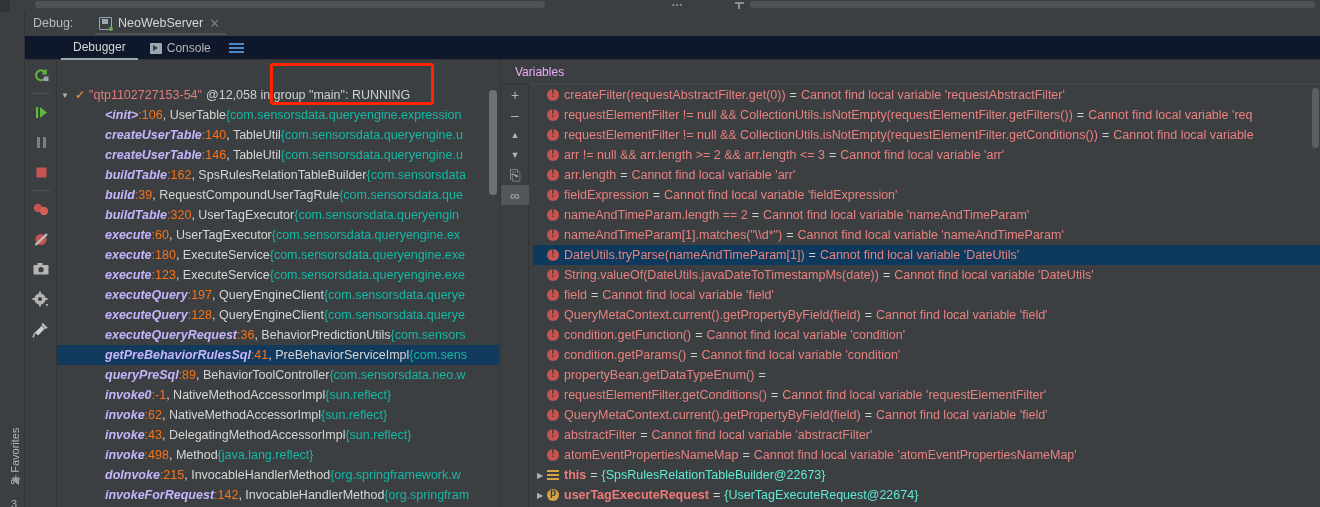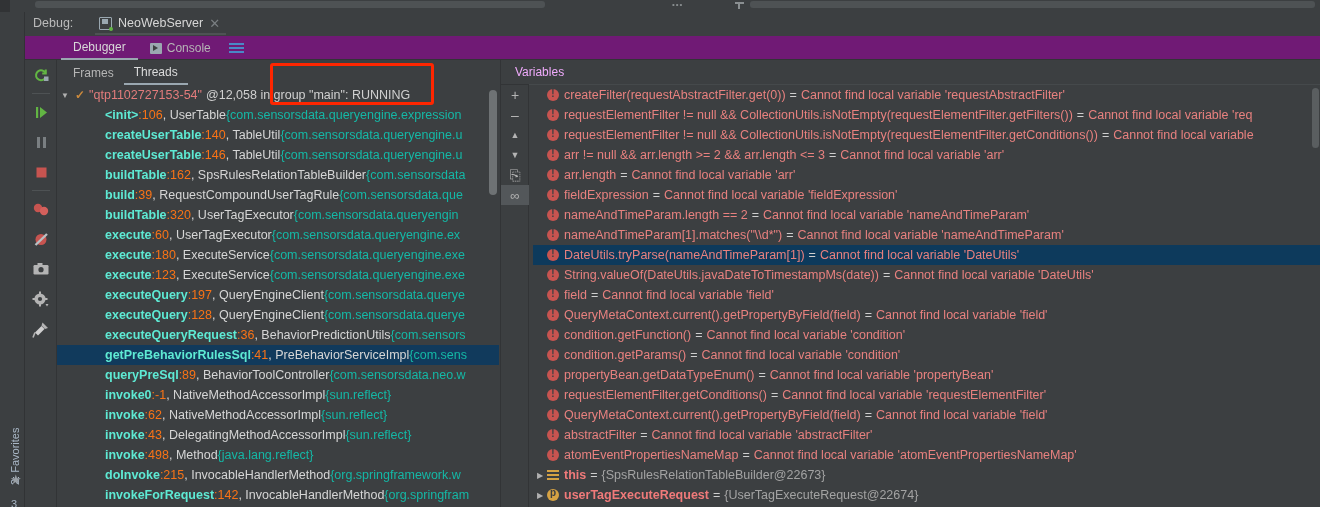--- a/index.html
+++ b/index.html
@@ -42,21 +42,21 @@
     padding:0 6px 0 4px; border-bottom:2px solid #4e5254;
   }
   .run-tab .ic { width:13px; height:13px; position:relative; }
   .run-tab .ic .frame { position:absolute; inset:0; border:1.5px solid #9aa7b0; border-radius:1px;}
   .run-tab .ic .inner { position:absolute; left:3px; top:2.5px; width:6px; height:5px; background:#9aa7b0;}
   .run-tab .ic .dot { position:absolute; right:-1px; bottom:-1px; width:4px; height:4px; border-radius:50%; background:#62b543;}
   .run-tab .name { color:#d6d6d6; font-size:12.5px; }
   .run-tab .close { color:#7a7f82; font-size:13px; cursor:pointer; }
 
   
-  .dbg-toolbar { position:absolute; left:25px; top:36px; width:1295px; height:24px; background:#701a75; border-bottom:1px solid #323436; }
+  .dbg-toolbar { position:absolute; left:25px; top:36px; width:1295px; height:24px; background:#0f172a; border-bottom:1px solid #323436; }
   .tabs { position:absolute; left:36px; top:0; height:24px; display:flex; align-items:center; }
   .tab {
     height:24px; display:flex; align-items:center; gap:5px;
     padding:0 12px; color:#b6b6b6; font-size:12px; cursor:pointer;
   }
   .tab.active { color:#d8d8d8; border-bottom:2px solid #9aa7b0; }
   .tab .con-ic { width:12px; height:11px; background:#9aa7b0; position:relative; border-radius:1px; }
   .tab .con-ic::after { content:""; position:absolute; left:3px; top:2.5px;
       border-left:5px solid #3c3f41; border-top:3px solid transparent; border-bottom:3px solid transparent;}
   .layout-ic { margin-left:6px; width:15px; height:12px; position:relative; cursor:pointer;}
@@ -100,21 +100,21 @@
     height:20px; display:flex; align-items:center; white-space:nowrap;
     font-size:12.5px; padding-left:6px; overflow:hidden;
   }
   .frow.thread { padding-left:4px; gap:4px; }
   .frow .tri { width:10px; color:#b0b0b0; font-size:8px; }
   .frow .check { color:#cc8a3c; font-size:12px; font-weight:bold;}
   .frow .thname { color:#e37c7c; }
   .frow .threst { color:#d0d0d0; }
   .frow.stack { padding-left:48px; }
   .frow.stack.sel { background:#113a5c; }
-  .fm { color:#5eead4; font-weight:bold; }
+  .fm { color:#c4b5fd; font-weight:bold;font-style:italic; }
   .fl { color:#f97316; }
   .fc { color:#d6d6d6; }
   .fp { color:#14b8a6; }
   .frames-scroll { position:absolute; right:2px; top:30px; width:8px; height:105px; background:#6e7274; border-radius:4px;}
 
   
   .vars-panel { position:absolute; left:500px; top:60px; width:820px; height:447px; background:#3c3f41; border-left:1px solid #323436;}
   .vars-title { position:absolute; left:0; top:0; width:820px; height:25px; color:#f0abfc; font-size:12px; display:flex; align-items:center; padding-left:14px; border-bottom:1px solid #323436;}
   .vars-side { position:absolute; left:0; top:25px; width:28px; height:422px; background:#3c3f41; border-right:1px solid #323436;}
   .vs-btn { width:28px; height:20px; display:flex; align-items:center; justify-content:center; cursor:pointer; color:#b4b4b4; font-size:14px; }
@@ -138,21 +138,21 @@
   .obj-ic.this i { position:absolute; left:0; height:2px; background:#d6a243; display:block;}
   .obj-ic.this i:nth-child(1){ top:1px; width:12px;}
   .obj-ic.this i:nth-child(2){ top:5px; width:12px;}
   .obj-ic.this i:nth-child(3){ top:9px; width:12px;}
   .obj-ic.p { border-radius:50%; background:#d6a243; }
   .obj-ic.p::after{ content:"p"; position:absolute; left:0; top:-2px; width:12px; text-align:center; color:#3c3f41; font-size:10px; font-weight:bold;}
   .v-expr { color:#e8817f; }
   .v-name { color:#f07a7a; font-weight:bold; }
   .v-eq { color:#cfcfcf; padding:0 4px; }
   .v-err { color:#e8817f; }
-  .v-val { color:#a3a3a3; }
+  .v-val { color:#5eead4; }
   .vars-vscroll { position:absolute; right:1px; top:28px; width:7px; height:60px; background:#5a5e60; border-radius:4px;}
   .vars-topline { position:absolute; left:28px; top:24px; width:792px; height:1px; background:#45494b;}
 </style>
 </head>
 <body>
 
 <div id="root">
 
   <div class="top-sliver">
     <div class="bar-left"></div>
@@ -328,28 +328,20 @@
     <div class="sa-btn">
       <svg width="18" height="17" viewBox="0 0 18 17">
         <path d="M10.5 1.5 L16 7 L13 8 L9.5 4.5 Z" fill="#b4b4b4"></path>
         <path d="M9.5 5 L12.5 8 L6 14.5 L3 11.5 Z" fill="#cfcfcf"></path>
         <path d="M3 11.5 L1 16.5" stroke="#b4b4b4" stroke-width="1.6"></path>
       </svg>
     </div>
   </div>
 
   <div class="frames-panel">
-    <div class="frames-tabs">
-      <div class="ftab">
-        <span>Frames</span>
-      </div>
-      <div class="ftab active">
-        <span>Threads</span>
-      </div>
-    </div>
     <div class="frames-list" id="frames-list">
         <div class="frow thread">
           <span class="tri">▼</span>
           <span class="check">✓</span>
           <span class="thname">"qtp1102727153-54"</span>
           <span class="threst"> @12,058 in group "main": RUNNING</span>
         </div>
         <div class="frow stack">
           <span class="fm">&lt;init&gt;</span>
           <span class="fl">:106</span>
@@ -582,21 +574,20 @@
           <span class="err-ic"></span>
           <span class="v-expr">condition.getParams()</span>
           <span class="v-eq">=</span>
           <span class="v-err">Cannot find local variable 'condition'</span>
         </div>
         <div class="vrow">
           <span class="gap"></span>
           <span class="err-ic"></span>
           <span class="v-expr">propertyBean.getDataTypeEnum()</span>
           <span class="v-eq">=</span>
-          <span class="v-err">Cannot find local variable 'propertyBean'</span>
         </div>
         <div class="vrow">
           <span class="gap"></span>
           <span class="err-ic"></span>
           <span class="v-expr">requestElementFilter.getConditions()</span>
           <span class="v-eq">=</span>
           <span class="v-err">Cannot find local variable 'requestElementFilter'</span>
         </div>
         <div class="vrow">
           <span class="gap"></span>

